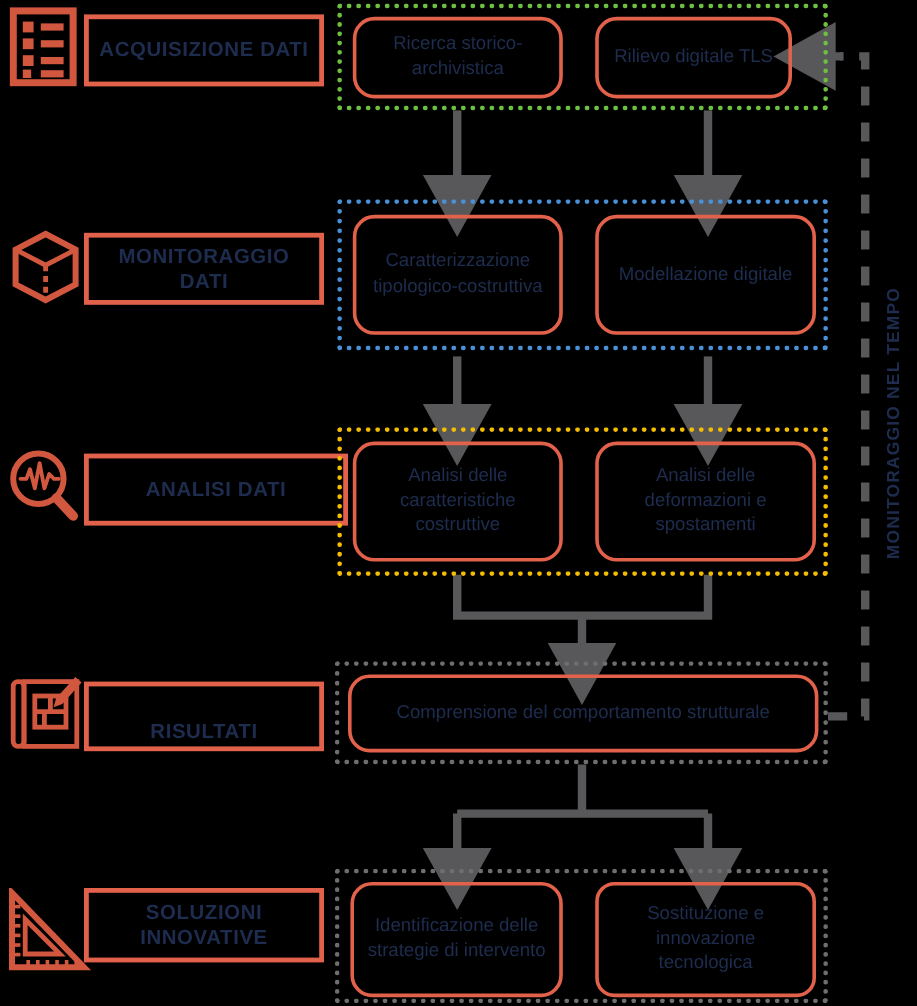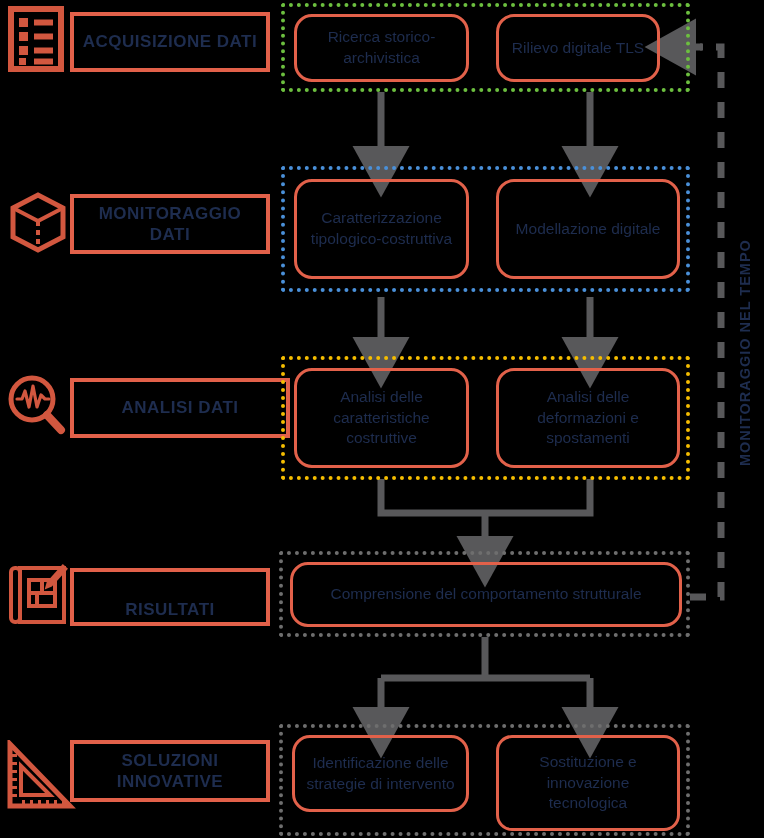--- a/index.html
+++ b/index.html
@@ -210,21 +210,21 @@
         <rect x="50" y="60" width="3" height="5"></rect>
           <rect x="58" y="60" width="3" height="5"></rect>
       </g>
     </svg>
   </div>
   <div class="cat-label" style="left:70px; top:740px; width:200px; height:62px;align-items:center;">
     <span>SOLUZIONI INNOVATIVE</span>
   </div>
 
   <div class="group gray" style="left:279px; top:724px; width:411px; height:112px;"></div>
-  <div class="pbox" style="left:292px; top:735px; width:177px; height:77px;">
+  <div class="pbox" style="left:292px; top:735px; width:177px; height:96px;">
     <span>Identificazione delle strategie di intervento</span>
   </div>
   <div class="pbox" style="left:496px; top:735px; width:184px; height:96px;border-radius:16px;">
     <span>Sostituzione e innovazione tecnologica</span>
   </div>
 
   <div class="vlabel" style="left:737px; top:466px;">MONITORAGGIO NEL TEMPO</div>
 
 </div>
 

